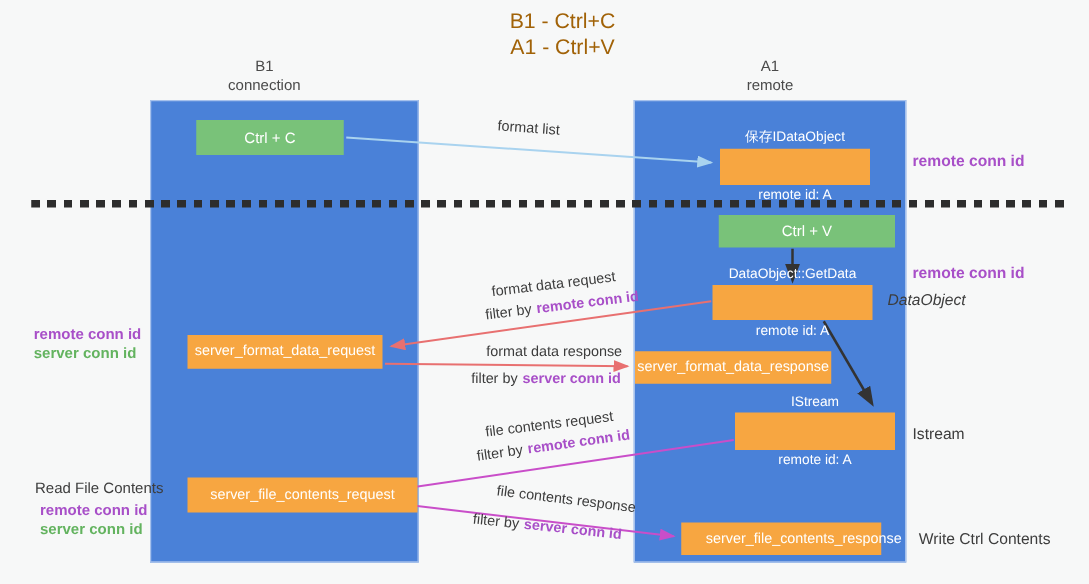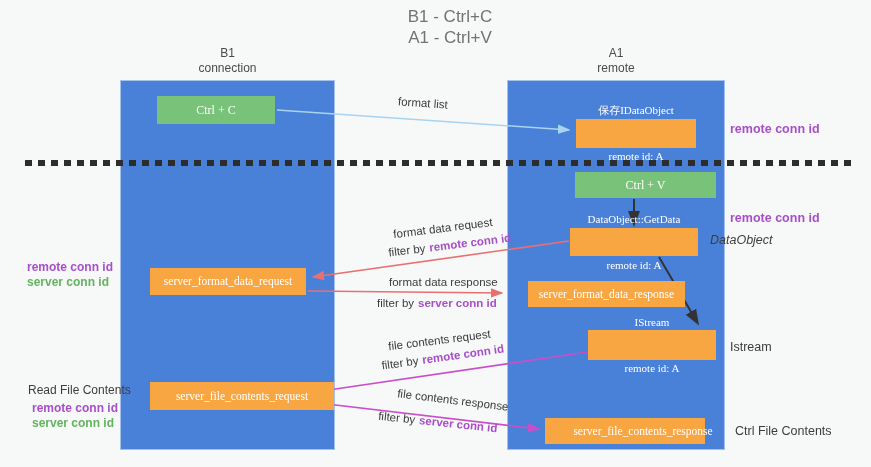--- a/index.html
+++ b/index.html
@@ -1,34 +1,34 @@
 <!DOCTYPE html>
 <html><head>
 <meta charset="utf-8">
 <style>
   html,body{margin:0;padding:0;}
   body{background:#f7f8f8;font-family:"Liberation Sans",sans-serif;}
   #canvas{position:relative;width:871px;height:467px;background:#f7f8f8;overflow:hidden;}
 
   .title{position:absolute;left:330px;top:6px;width:240px;text-align:center;
-         font-size:17px;line-height:21px;color:#737373;}
+         font-size:17px;line-height:21px;color:#a16207;}
   .col-header{position:absolute;text-align:center;font-size:12px;line-height:15px;color:#4a4a4a;}
-  #hdr-left{left:120px;top:46px;width:215px;}
+  #hdr-left{left:104px;top:46px;width:215px;}
   #hdr-right{left:507px;top:46px;width:218px;}
 
   .lifeline{position:absolute;top:80px;height:370px;background:#4a81d8;
             border:1px solid #a6c1ec;box-sizing:border-box;}
   #col-left{left:120px;width:215px;}
   #col-right{left:507px;width:218px;}
 
   .dashline{position:absolute;left:25px;top:160px;width:827px;height:6px;
     background:repeating-linear-gradient(to right,#2d2d2d 0 7px,transparent 7px 13px);}
 
   .node{position:absolute;display:flex;flex-direction:column;align-items:center;
-        justify-content:center;color:#fff;text-align:center;box-sizing:border-box;font-family:Liberation Serif, serif;}
+        justify-content:center;color:#fff;text-align:center;box-sizing:border-box;}
   .green{background:#79c279;font-size:12px;}
   .orange{background:#f7a641;font-size:11px;line-height:13px;gap:33px;}
   .orange.one{font-size:11.5px;}
 
   .side-label{position:absolute;font-size:12.5px;color:#3d3d3d;white-space:nowrap;}
   .purple{color:#a84fc8;font-weight:bold;}
   .greenlbl{color:#63b35f;font-weight:bold;}
   .legend{position:absolute;font-size:12px;line-height:14.5px;white-space:nowrap;}
 
   .flow{position:absolute;font-size:11.5px;color:#3c3c3c;white-space:nowrap;}
@@ -99,21 +99,21 @@
 
   <div class="node green" style="left:575px;top:172px;width:141px;height:26px;">Ctrl + V</div>
 
   <div class="node orange" style="left:570px;top:228px;width:128px;height:28px;">
     <div>DataObject::GetData</div>
     <div>remote id: A</div>
   </div>
 
   <div class="node orange one" style="left:150px;top:268px;width:156px;height:27px;">server_format_data_request</div>
 
-  <div class="node orange one" style="left:508px;top:281px;width:157px;height:26px;margin-left:20px;">server_format_data_response</div>
+  <div class="node orange one" style="left:508px;top:281px;width:157px;height:26px;">server_format_data_response</div>
 
   <div class="node orange" style="left:588px;top:330px;width:128px;height:30px;">
     <div>IStream</div>
     <div>remote id: A</div>
   </div>
 
   <div class="node orange one" style="left:150px;top:382px;width:184px;height:28px;">server_file_contents_request</div>
 
   <div class="node orange one" style="left:545px;top:418px;width:160px;height:26px;padding-left:36px;">server_file_contents_response</div>
 
@@ -136,21 +136,21 @@
 
   <div class="flow r7" style="left:397px;top:394px;">file contents response</div>
   <div class="flow r6" style="left:378px;top:416px;">
     <span class="sp">filter by</span><span class="purple">server conn id</span>
   </div>
 
   <div class="side-label purple" style="left:730px;top:122px;">remote conn id</div>
   <div class="side-label purple" style="left:730px;top:211px;">remote conn id</div>
   <div class="side-label" style="left:710px;top:233px;font-style:italic;">DataObject</div>
   <div class="side-label" style="left:730px;top:340px;">Istream</div>
-  <div class="side-label" style="left:735px;top:424px;">Ctrl File Contents</div>
+  <div class="side-label" style="left:735px;top:424px;">Write Ctrl Contents</div>
 
   <div class="legend" style="left:27px;top:260px;">
     <div class="purple">remote conn id</div>
     <div class="greenlbl">server conn id</div>
   </div>
   <div class="side-label" style="left:28px;top:383px;font-size:12px;">Read File Contents</div>
   <div class="legend" style="left:32px;top:401px;">
     <div class="purple">remote conn id</div>
     <div class="greenlbl">server conn id</div>
   </div>

